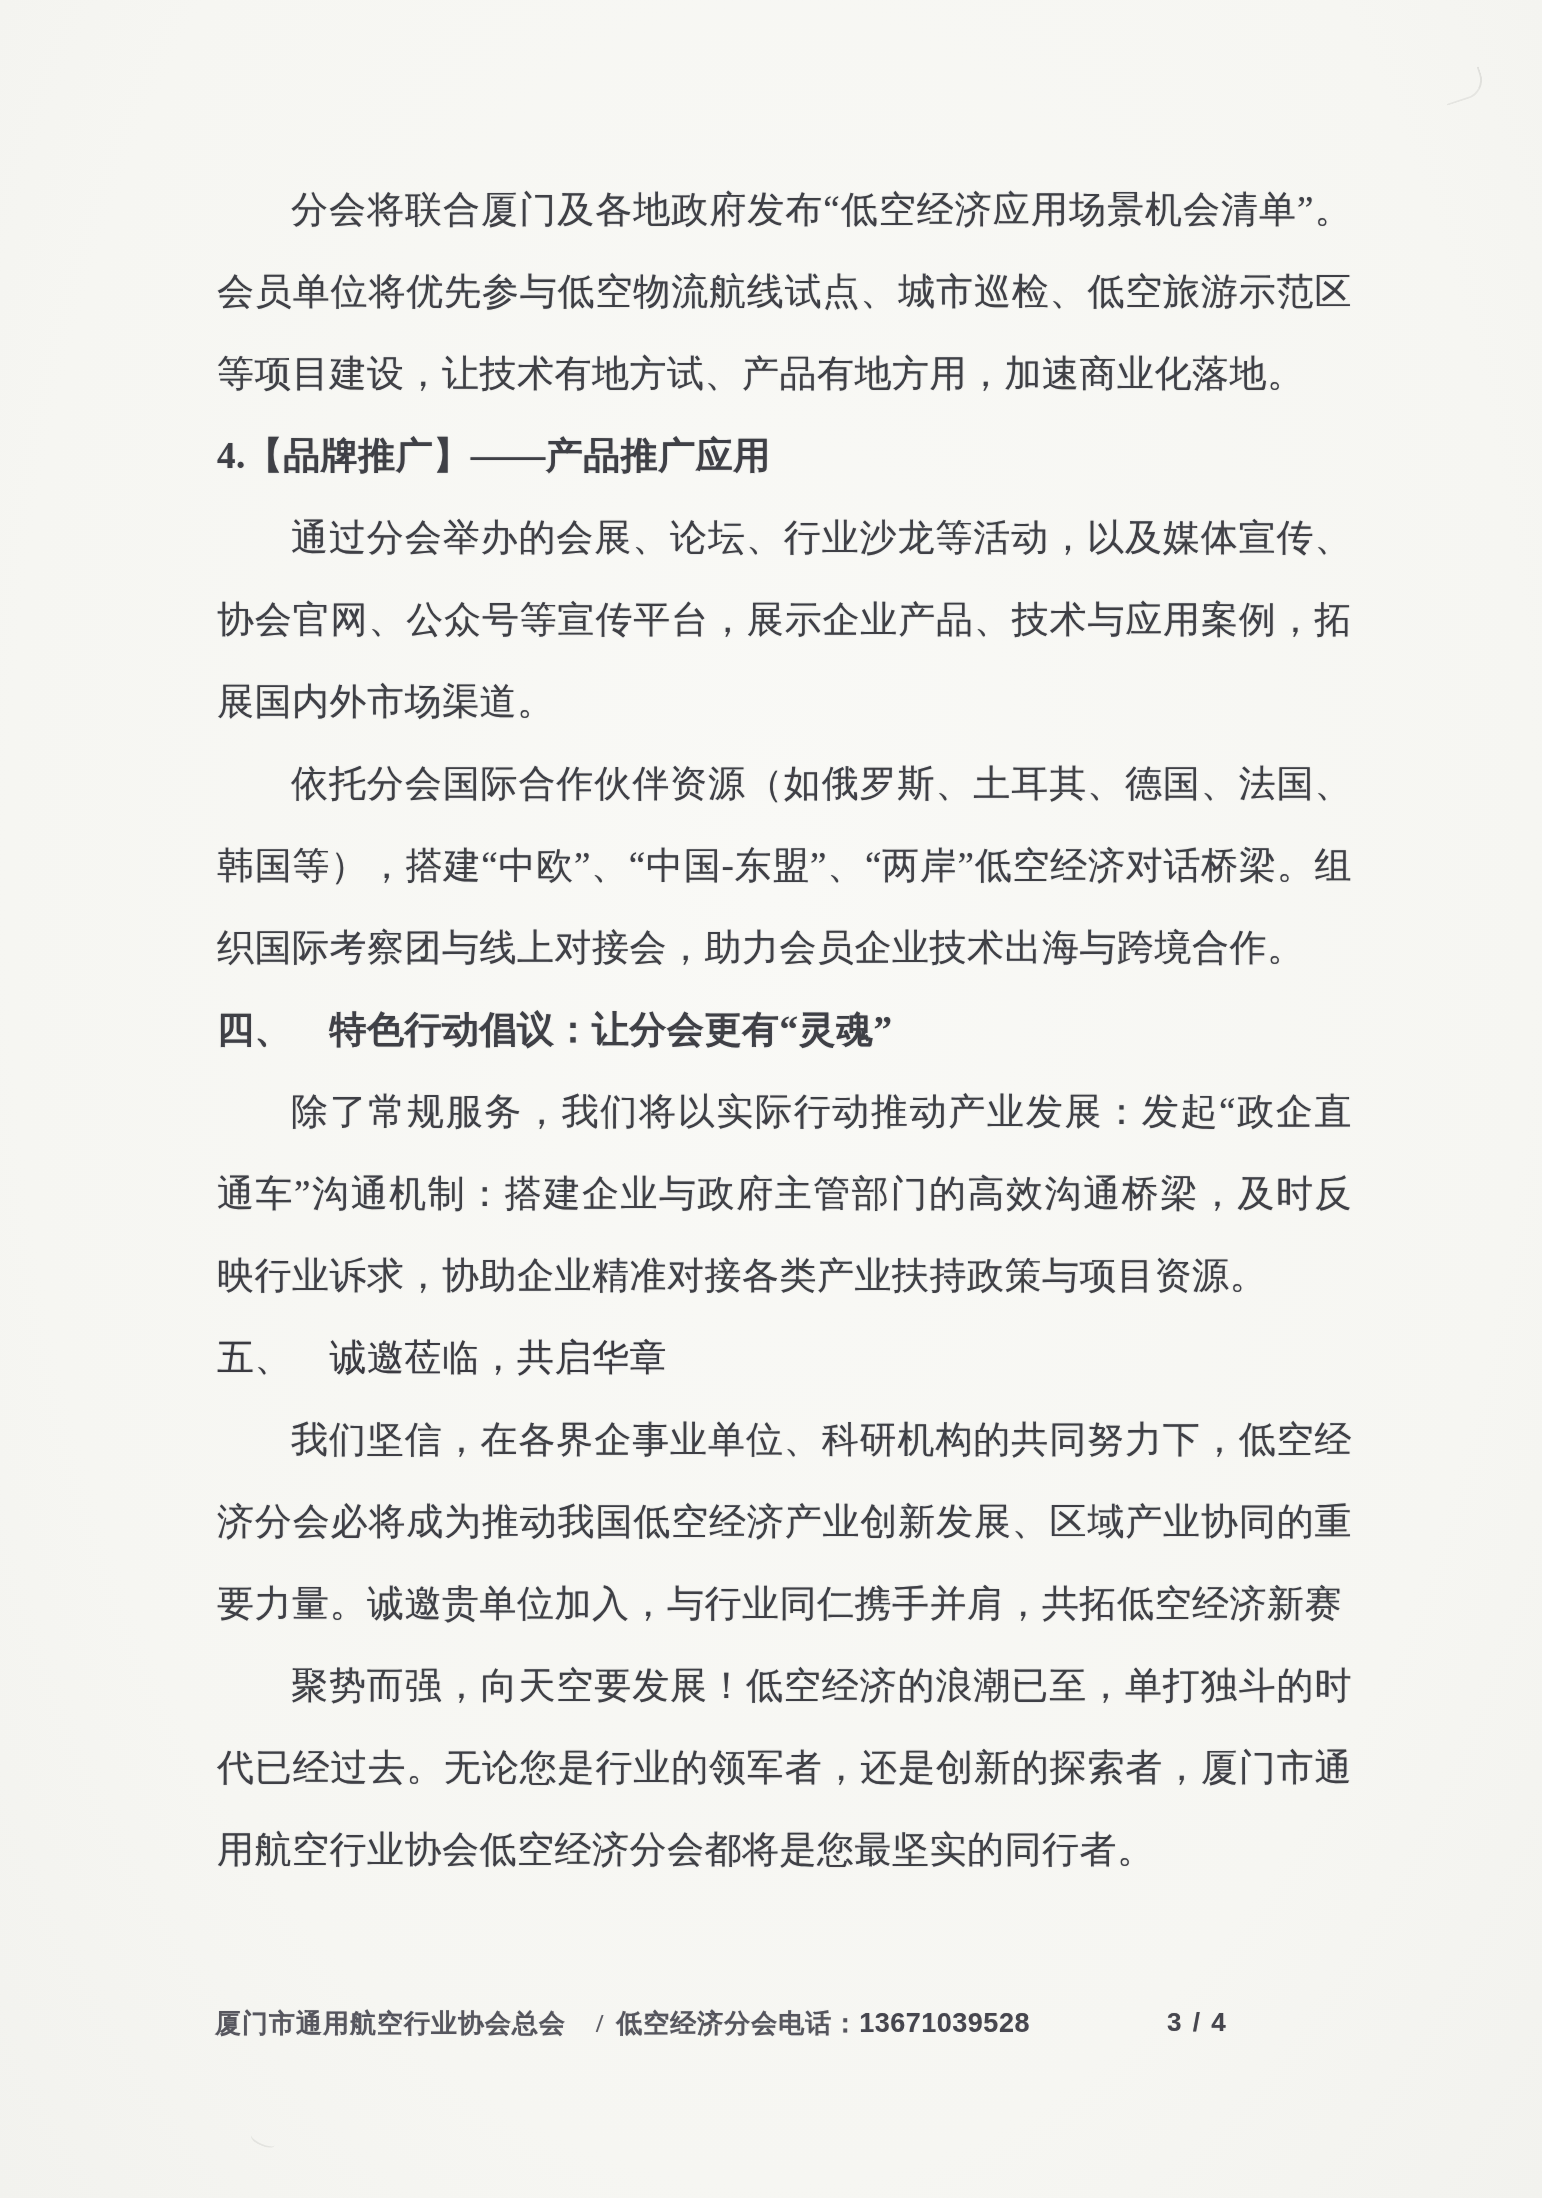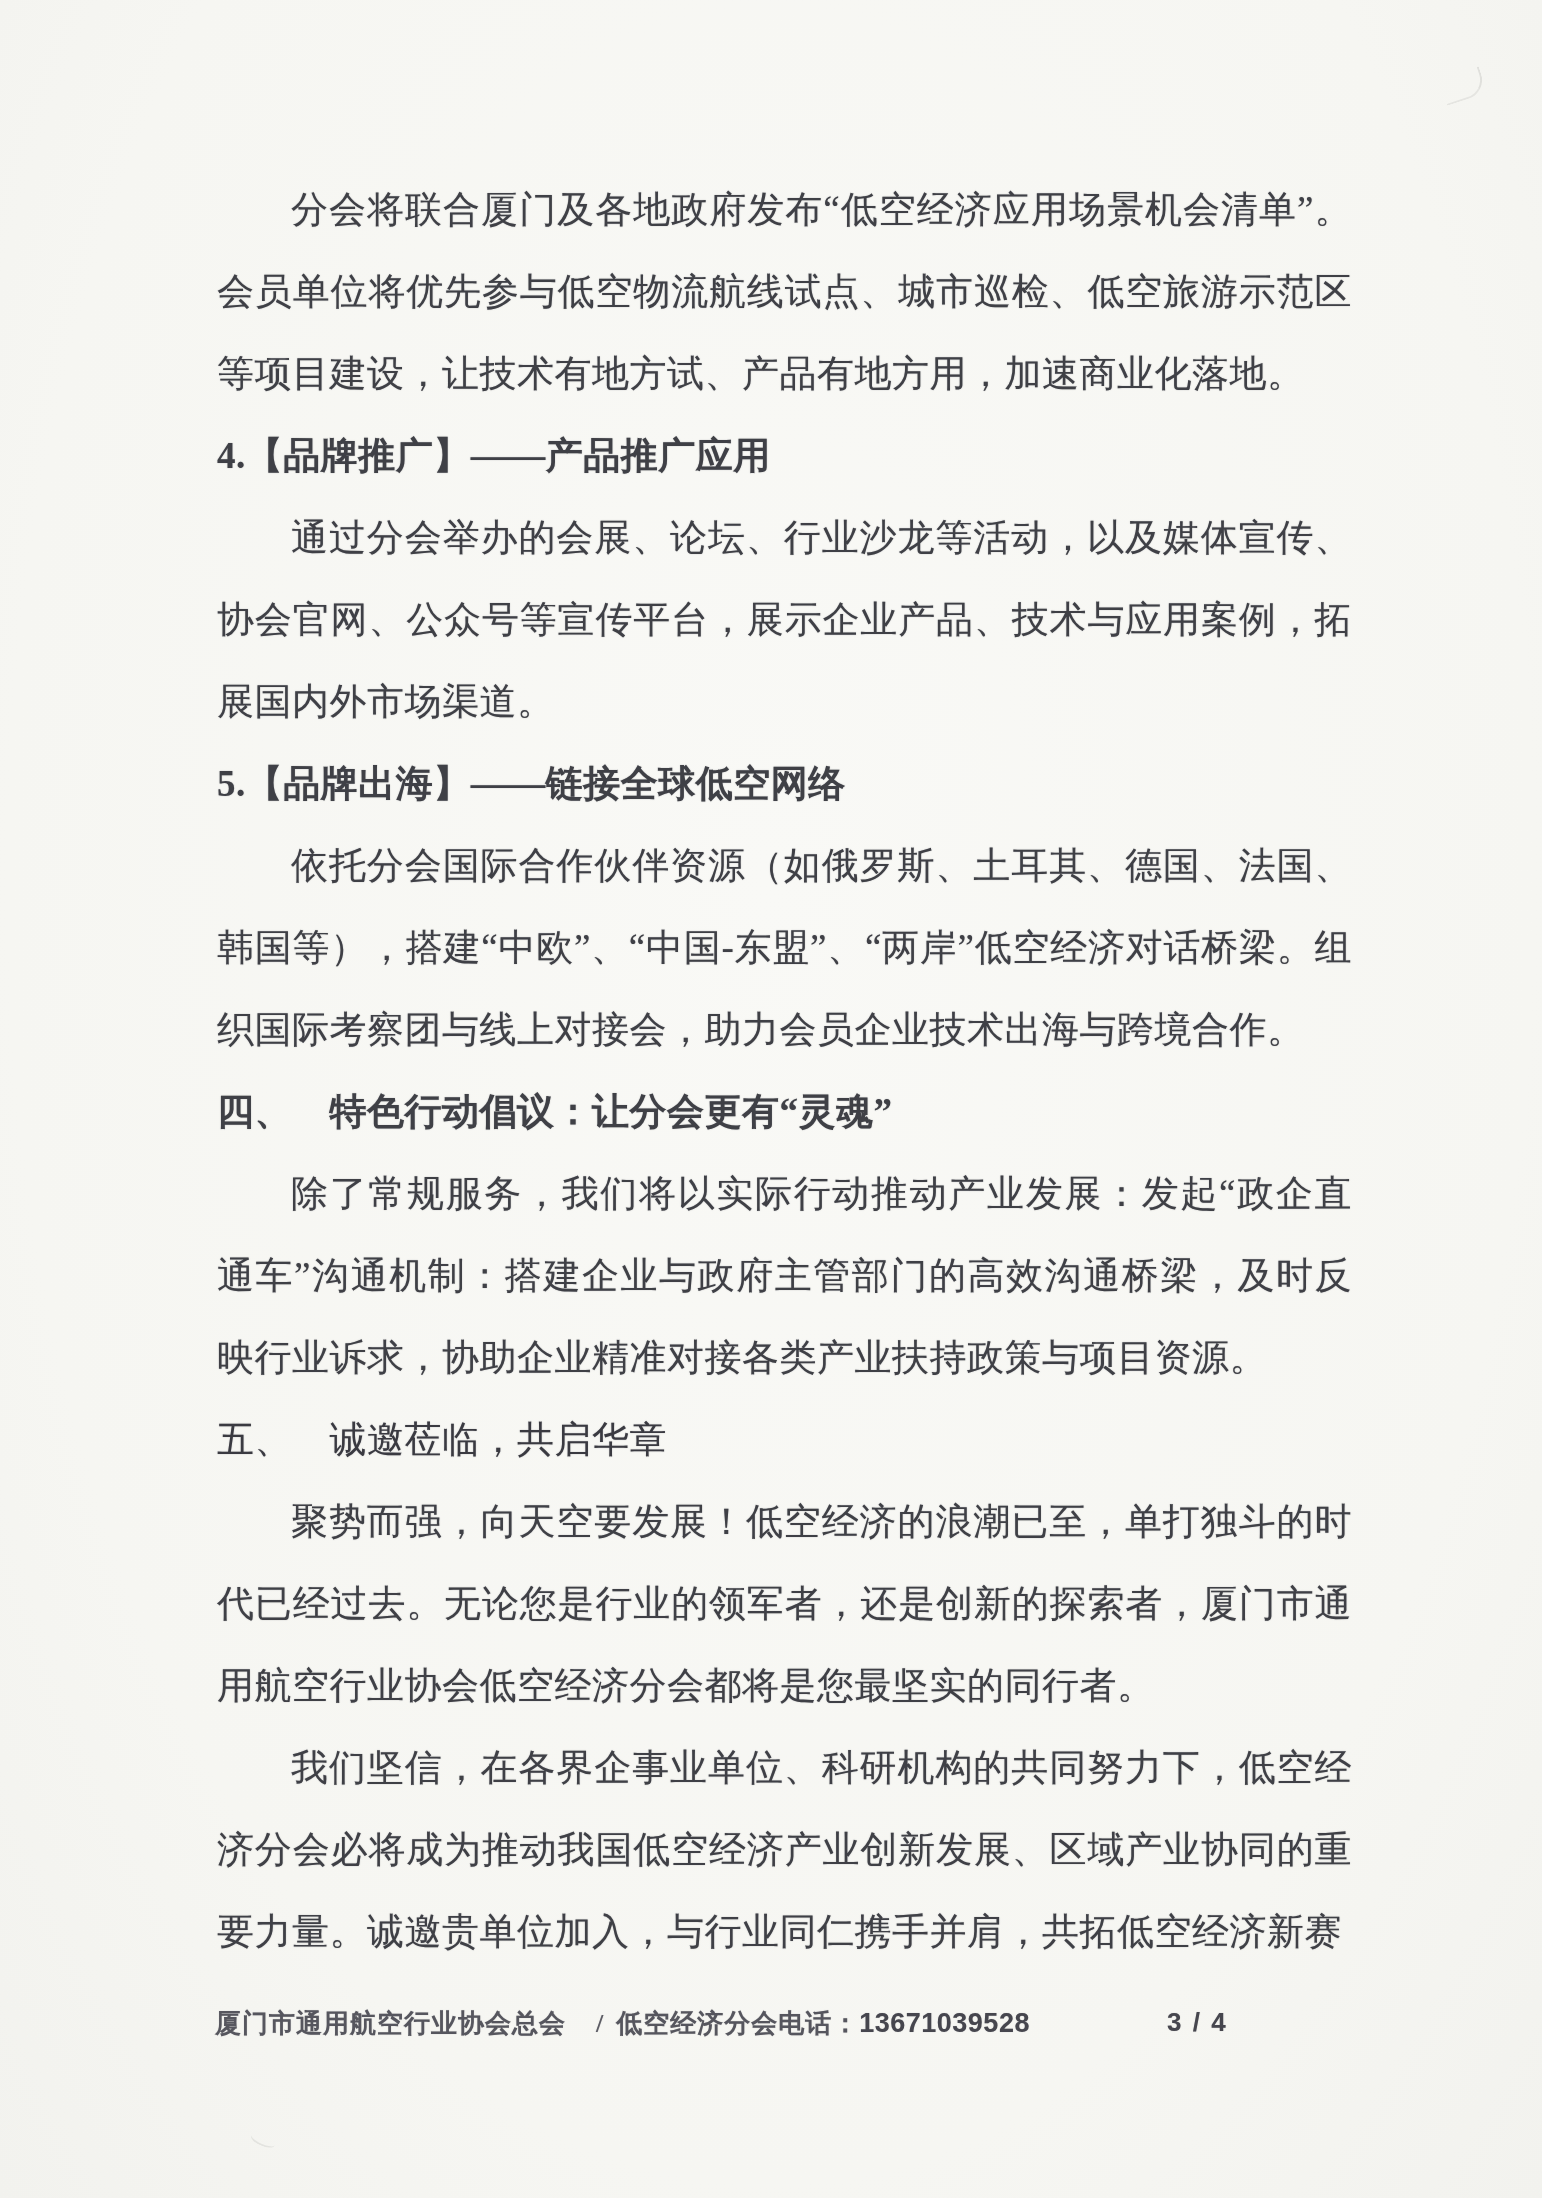--- a/index.html
+++ b/index.html
@@ -85,27 +85,26 @@
 <body>
 
 <div class="page">
 
   <div class="crease"></div>
 
   <div class="content">
     <p class="para">分会将联合厦门及各地政府发布“低空经济应用场景机会清单”。会员单位将优先参与低空物流航线试点、城市巡检、低空旅游示范区等项目建设，让技术有地方试、产品有地方用，加速商业化落地。</p>
     <p class="heading">4.【品牌推广】——产品推广应用</p>
     <p class="para">通过分会举办的会展、论坛、行业沙龙等活动，以及媒体宣传、协会官网、公众号等宣传平台，展示企业产品、技术与应用案例，拓展国内外市场渠道。</p>
-    <p class="heading">5.【品牌出海】——链接全球低空网络</p>
     <p class="para">依托分会国际合作伙伴资源（如俄罗斯、土耳其、德国、法国、韩国等），搭建“中欧”、“中国-东盟”、“两岸”低空经济对话桥梁。组织国际考察团与线上对接会，助力会员企业技术出海与跨境合作。</p>
     <p class="heading">四、　特色行动倡议：让分会更有“灵魂”</p>
     <p class="para">除了常规服务，我们将以实际行动推动产业发展：发起“政企直通车”沟通机制：搭建企业与政府主管部门的高效沟通桥梁，及时反映行业诉求，协助企业精准对接各类产业扶持政策与项目资源。</p>
     <p class="heading bold">五、　诚邀莅临，共启华章</p>
+    <p class="para">我们坚信，在各界企事业单位、科研机构的共同努力下，低空经济分会必将成为推动我国低空经济产业创新发展、区域产业协同的重要力量。诚邀贵单位加入，与行业同仁携手并肩，共拓低空经济新赛</p>
     <p class="para">聚势而强，向天空要发展！低空经济的浪潮已至，单打独斗的时代已经过去。无论您是行业的领军者，还是创新的探索者，厦门市通用航空行业协会低空经济分会都将是您最坚实的同行者。</p>
-    <p class="para">我们坚信，在各界企事业单位、科研机构的共同努力下，低空经济分会必将成为推动我国低空经济产业创新发展、区域产业协同的重要力量。诚邀贵单位加入，与行业同仁携手并肩，共拓低空经济新赛</p>
   </div>
 
   <div class="footer">
     <span>厦门市通用航空行业协会总会</span><span class="sep">/</span><span>低空经济分会电话：</span><span class="phone">13671039528</span>
     <span class="page-indicator">3 / 4</span>
   </div>
 
   <div class="smudge"></div>
 
 </div>

